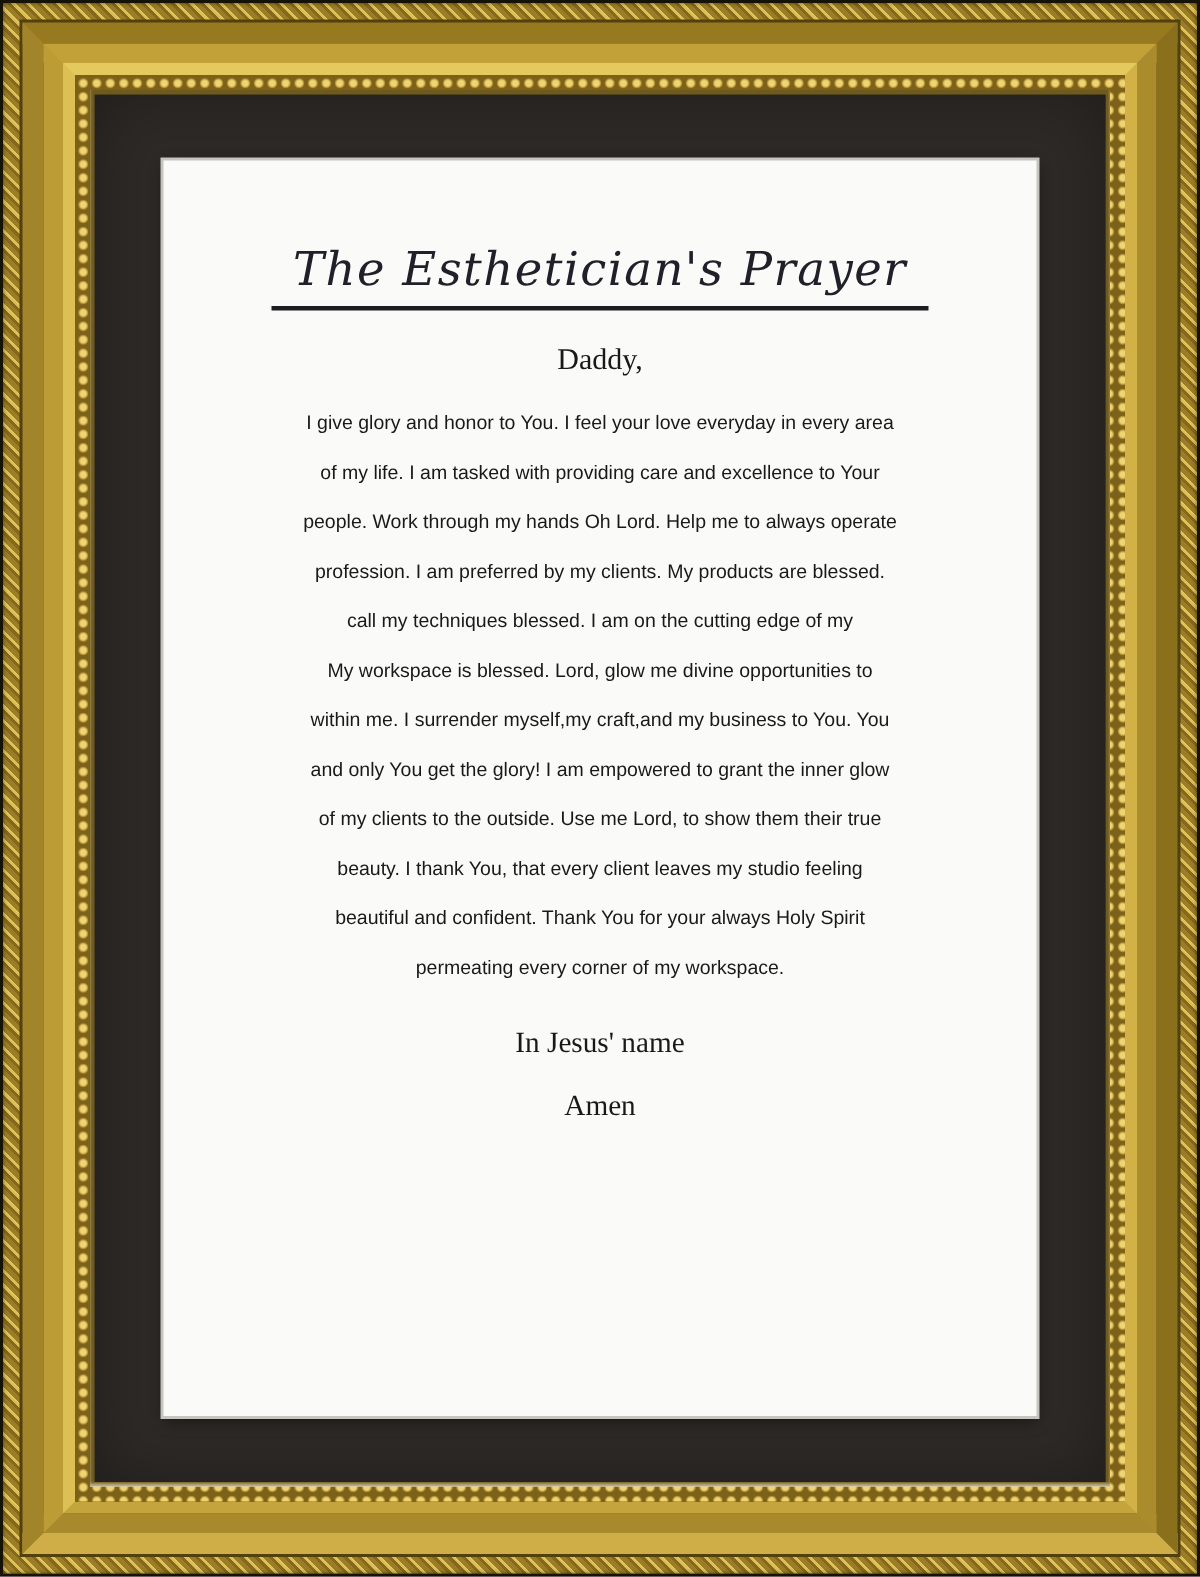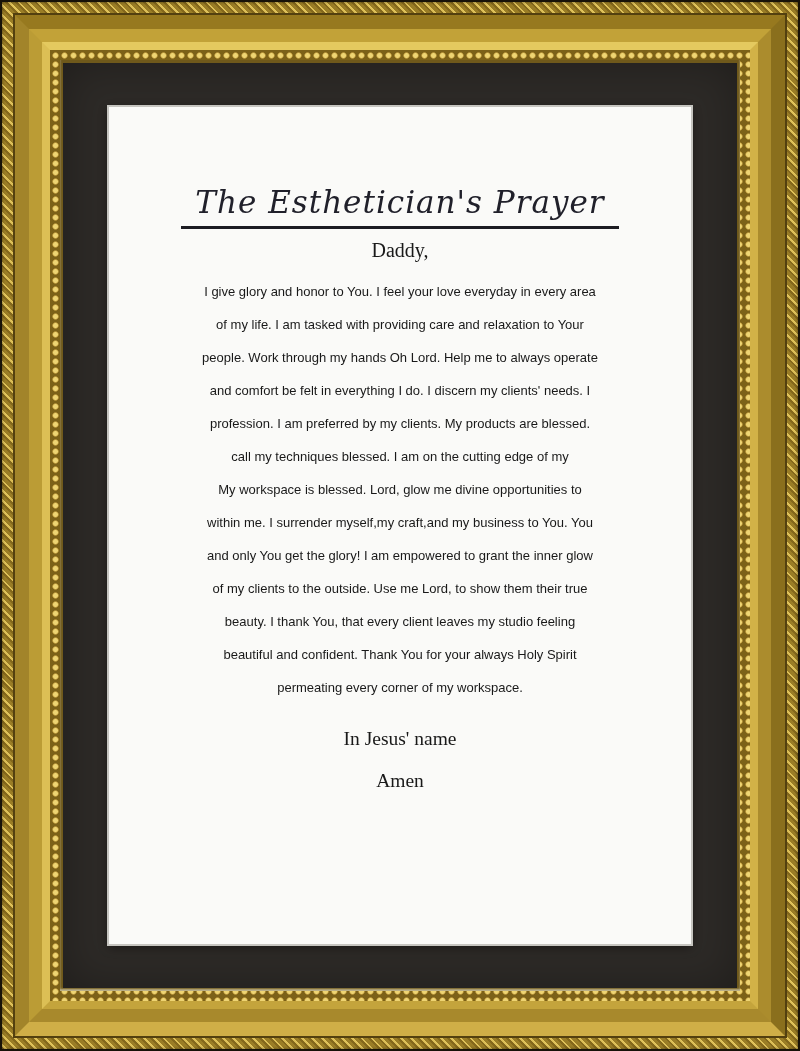--- a/index.html
+++ b/index.html
@@ -60,39 +60,39 @@
     box-shadow: inset 0 0 45px rgba(0,0,0,.30);
   }
 
   
   .paper {
     width: 100%; height: 100%;
     background: #fafaf8;
     box-shadow: 0 0 0 2px #c6c5c0, 0 3px 10px rgba(0,0,0,.45);
     text-align: center;
     color: #191919;
-    padding-top: 68px;
+    padding-top: 46px;
     overflow: hidden;
   }
 
   .title {
     display: inline-block;
     margin-top: 10px;
     font-family: "DejaVu Serif", serif;
     font-style: italic;
     font-size: 31px;
     letter-spacing: 1px;
     color: #20202a;
     border-bottom: 3px solid #1c1c22;
     padding: 0 14px 5px 14px;
     line-height: 1.15;
   }
 
   .salutation {
-    margin-top: 8px;
+    margin-top: 20px;
     font-family: "Liberation Serif", serif;
     font-size: 20px;
     line-height: 26px;
   }
 
   .body-lines { margin-top: 12px; }
   .prayer-line {
     font-family: Liberation Sans, sans-serif;
     font-size: 13px;
     line-height: 33px;
@@ -125,23 +125,22 @@
               <div class="lip">
                 <div class="mat">
                   <div class="paper">
 
                     <div class="title">The Esthetician's Prayer</div>
 
                     <div class="salutation">Daddy,</div>
 
                     <div class="body-lines">
                       <div class="prayer-line">I give glory and honor to You. I feel your love everyday in every area</div>
-                      <div class="prayer-line">of my life. I am tasked with providing care and relaxation to Your</div>
+                      <div class="prayer-line">of my life. I am tasked with providing care and excellence to Your</div>
                       <div class="prayer-line">people. Work through my hands Oh Lord. Help me to always operate</div>
-                      <div class="prayer-line">and comfort be felt in everything I do. I discern my clients' needs. I</div>
                       <div class="prayer-line">profession. I am preferred by my clients. My products are blessed.</div>
                       <div class="prayer-line">call my techniques blessed. I am on the cutting edge of my</div>
                       <div class="prayer-line">My workspace is blessed. Lord, glow me divine opportunities to</div>
                       <div class="prayer-line">within me. I surrender myself,my craft,and my business to You. You</div>
                       <div class="prayer-line">and only You get the glory! I am empowered to grant the inner glow</div>
                       <div class="prayer-line">of my clients to the outside. Use me Lord, to show them their true</div>
                       <div class="prayer-line">beauty. I thank You, that every client leaves my studio feeling</div>
                       <div class="prayer-line">beautiful and confident. Thank You for your always Holy Spirit</div>
                       <div class="prayer-line">permeating every corner of my workspace.</div>
                     </div>

